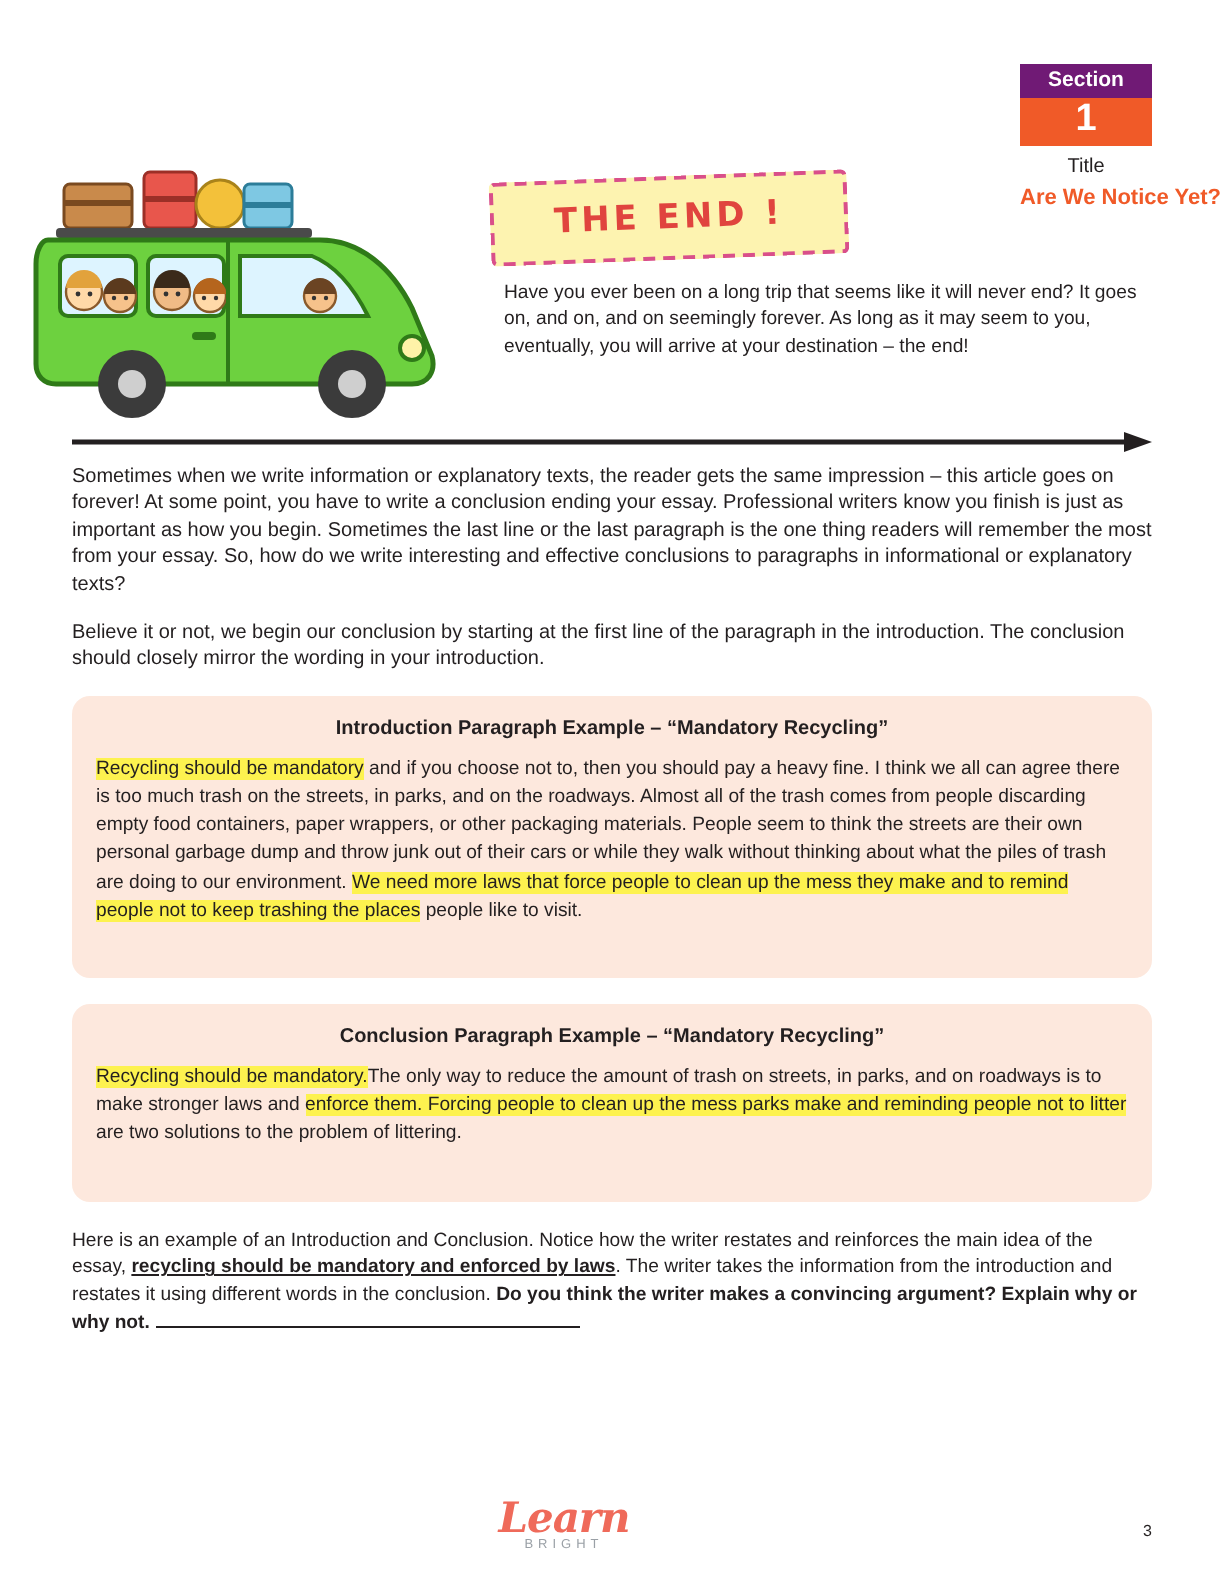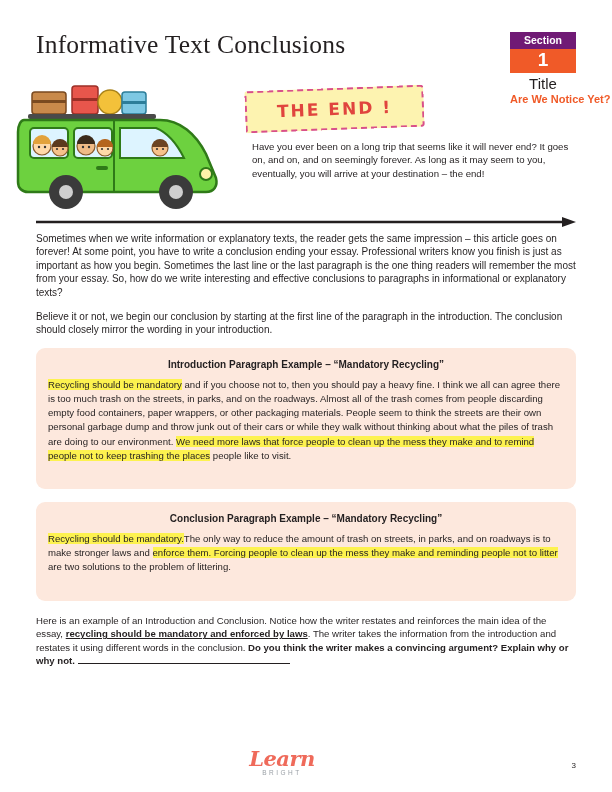--- a/index.html
+++ b/index.html
@@ -53,21 +53,21 @@
   .section-badge .sec-num {
     background: #f05a28;
     color: #ffffff;
     font-size: 19px;
     font-weight: bold;
     line-height: 21px;
     padding-bottom: 3px;
   }
   .section-badge .sec-label {
     color: #231f20;
-    font-size: 15px;
+    font-size: 10px;
     margin-top: 5px;
     line-height: 12px;
   }
   .section-badge .sec-title {
     color: #f05a28;
     font-size: 11px;
     font-weight: bold;
     margin-top: 3px;
     white-space: nowrap;
     line-height: 13px;
@@ -210,21 +210,20 @@
     bottom: 22px;
     font-size: 8px;
     color: #231f20;
   }
 </style>
 </head>
 <body>
 
 <div class="page">
 
-  <h1 class="title">Informative Text Conclusions</h1>
 
   <div class="section-badge">
     <div class="sec-top">Section</div>
     <div class="sec-num">1</div>
     <div class="sec-label">Title</div>
     <div class="sec-title">Are We Notice Yet?</div>
   </div>
 
   <div class="illus-wrap">
     <svg width="250" height="160" viewBox="0 0 250 160" xmlns="http://www.w3.org/2000/svg">
@@ -300,21 +299,21 @@
     <p class="bt">Sometimes when we write information or explanatory texts, the reader gets the same impression – this article goes on forever! At some point, you have to write a conclusion ending your essay. Professional writers know you finish is just as important as how you begin. Sometimes the last line or the last paragraph is the one thing readers will remember the most from your essay. So, how do we write interesting and effective conclusions to paragraphs in informational or explanatory texts?</p>
     <p class="bt">Believe it or not, we begin our conclusion by starting at the first line of the paragraph in the introduction. The conclusion should closely mirror the wording in your introduction.</p>
 
     <div class="example-box">
       <div class="example-head">Introduction Paragraph Example – “Mandatory Recycling”</div>
       <div class="example-body"><span class="hl">Recycling should be mandatory</span><span> and if you choose not to, then you should pay a heavy fine. I think we all can agree there is too much trash on the streets, in parks, and on the roadways. Almost all of the trash comes from people discarding empty food containers, paper wrappers, or other packaging materials. People seem to think the streets are their own personal garbage dump and throw junk out of their cars or while they walk without thinking about what the piles of trash are doing to our environment. </span><span class="hl">We need more laws that force people to clean up the mess they make and to remind people not to keep trashing the places</span><span> people like to visit.</span></div>
     </div>
 
     <div class="example-box">
       <div class="example-head">Conclusion Paragraph Example – “Mandatory Recycling”</div>
-      <div class="example-body"><span class="hl">Recycling should be mandatory.</span><span>The only way to reduce the amount of trash on streets, in parks, and on roadways is to make stronger laws and </span><span class="hl">enforce them. Forcing people to clean up the mess they make and reminding people not to litter</span><span> are two solutions to the problem of littering.</span></div>
+      <div class="example-body"><span class="hl">Recycling should be mandatory.</span><span>The only way to reduce the amount of trash on streets, in parks, and on roadways is to make stronger laws and </span><span class="hl">enforce them. Forcing people to clean up the mess parks make and reminding people not to litter</span><span> are two solutions to the problem of littering.</span></div>
     </div>
 
     <p class="closing">
       <span>Here is an example of an Introduction and Conclusion. Notice how the writer restates and reinforces the main idea of the essay, </span><u>recycling should be mandatory and enforced by laws</u><span>. The writer takes the information from the introduction and restates it using different words in the conclusion. </span><b>Do you think the writer makes a convincing argument? Explain why or why not.</b>
       <span class="blank-line"></span>
     </p>
   </div>
 
   <div class="footer">
     <div class="logo-word">Learn</div>

